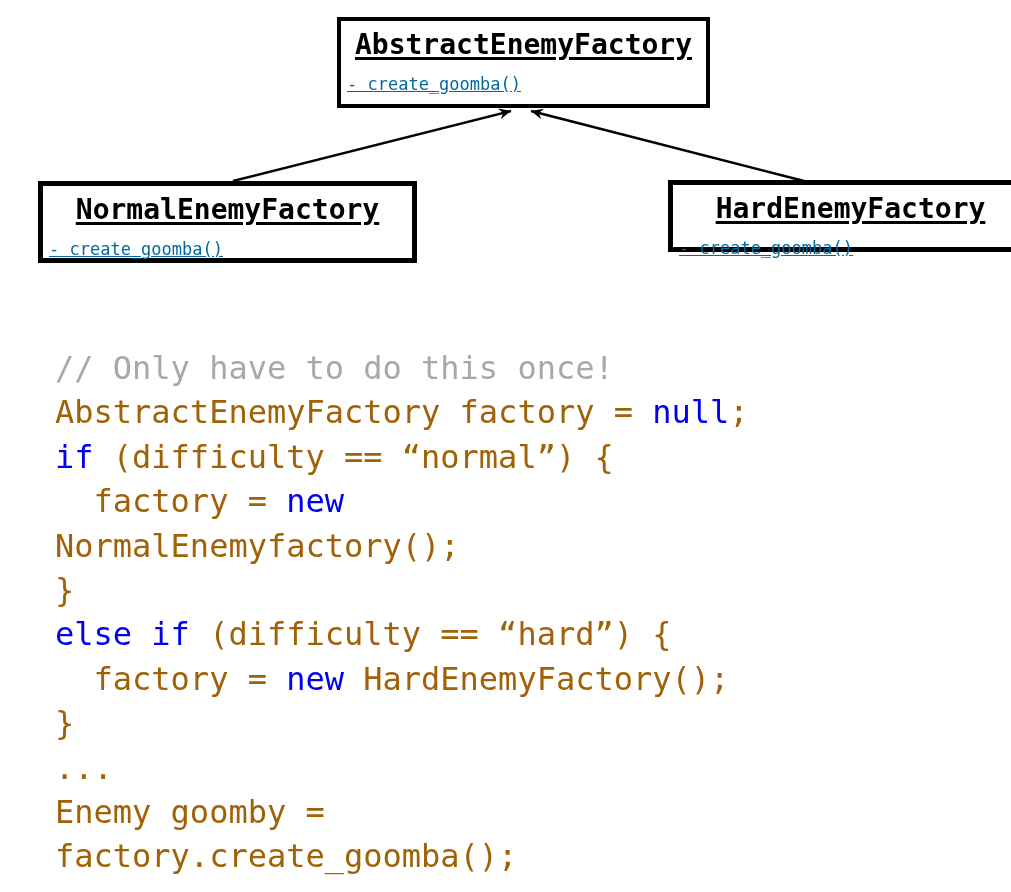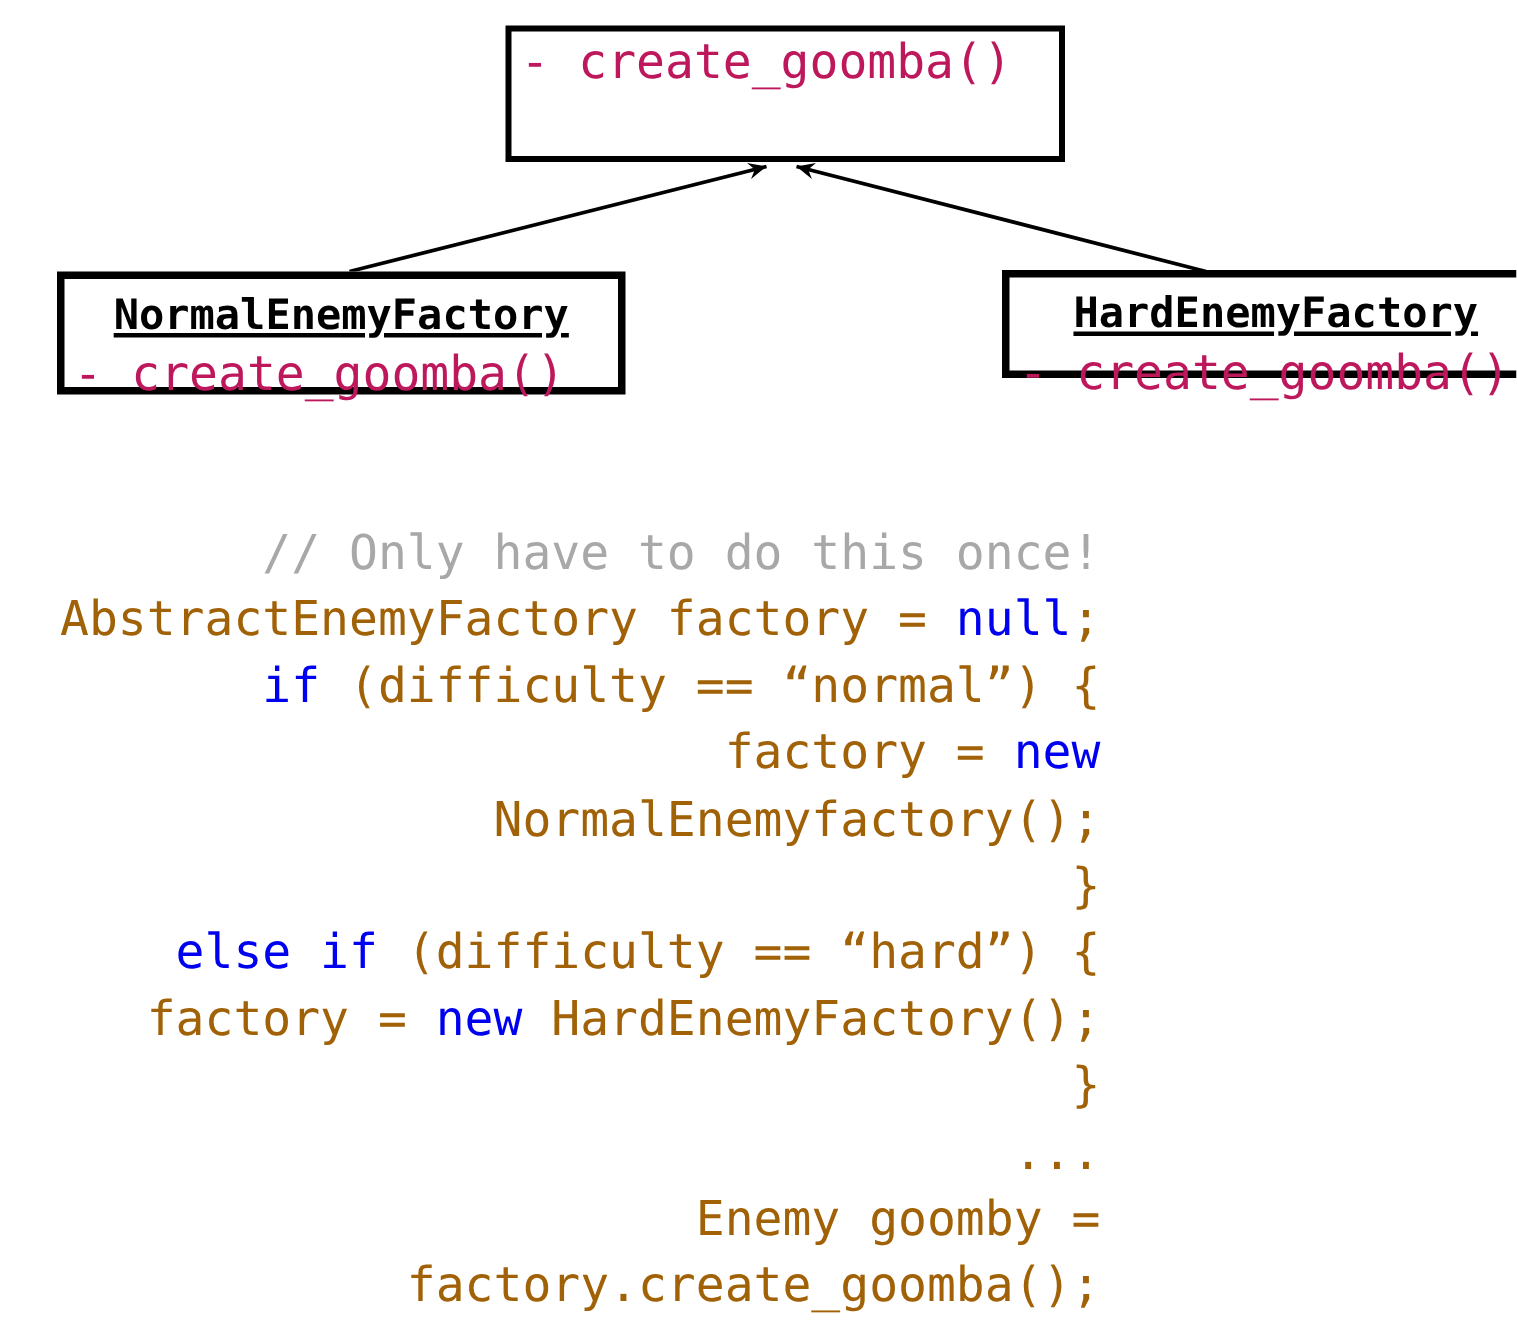--- a/index.html
+++ b/index.html
@@ -26,37 +26,37 @@
     text-align:center;
     text-decoration:underline;
     text-decoration-thickness:3px;
     text-underline-offset:3px;
     color:#000;
     padding-top:5px;
     line-height:38px;
     white-space:pre;
   }
   .uml-method{
-    font-size:32px;
-    color:#be185d;
+    font-size:17px;
+    color:#0369a1;
     text-align:left;
     padding:2px 4px 0 6px;
     line-height:36px;
     white-space:pre;
+    text-decoration:underline;
   }
   
   .code{
     position:absolute;
-    left:40px;
+    left:55px;
     top:346px;
     font-size:32px;
     line-height:44.4px;
     white-space:pre;
     color:#000;
-    text-align:right;
   }
   .code .plain{color:#a16207;}
   .code .keyword{color:var(--kw,#0000f0);}
   .code .comment{color:var(--cm,#a8a8a8);}
 </style>
 </head>
 <body>
 
 <div class="stage">
 
@@ -64,20 +64,21 @@
     <defs>
       <marker id="arrowhead" markerWidth="14" markerHeight="12" refX="12" refY="6" orient="auto" markerUnits="userSpaceOnUse">
         <path d="M0,0.5 L12,6 L0,11.5 L4,6 Z" fill="#000"></path>
       </marker>
     </defs>
     <line x1="233" y1="181" x2="511" y2="111" stroke="#000" stroke-width="2.5" marker-end="url(#arrowhead)"></line>
     <line x1="804" y1="181" x2="531" y2="111" stroke="#000" stroke-width="2.5" marker-end="url(#arrowhead)"></line>
   </svg>
 
   <div class="uml-box" style="left:337px; top:17px; width:373px; height:91px;">
+    <div class="uml-title">AbstractEnemyFactory</div>
     <div class="uml-method">- create_goomba()</div>
   </div>
 
   <div class="uml-box child" style="left:38px; top:181px; width:379px; height:82px;">
     <div class="uml-title">NormalEnemyFactory</div>
     <div class="uml-method">- create_goomba()</div>
   </div>
 
   <div class="uml-box child" style="left:668px; top:180px; width:365px; height:72px;">
     <div class="uml-title">HardEnemyFactory</div>

